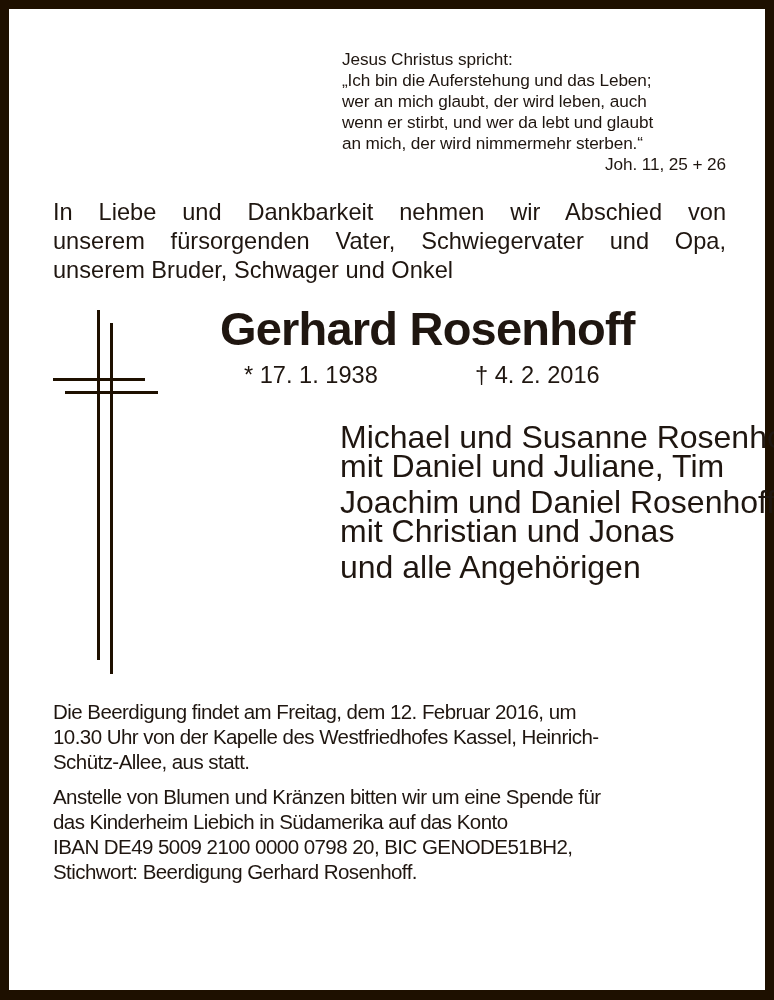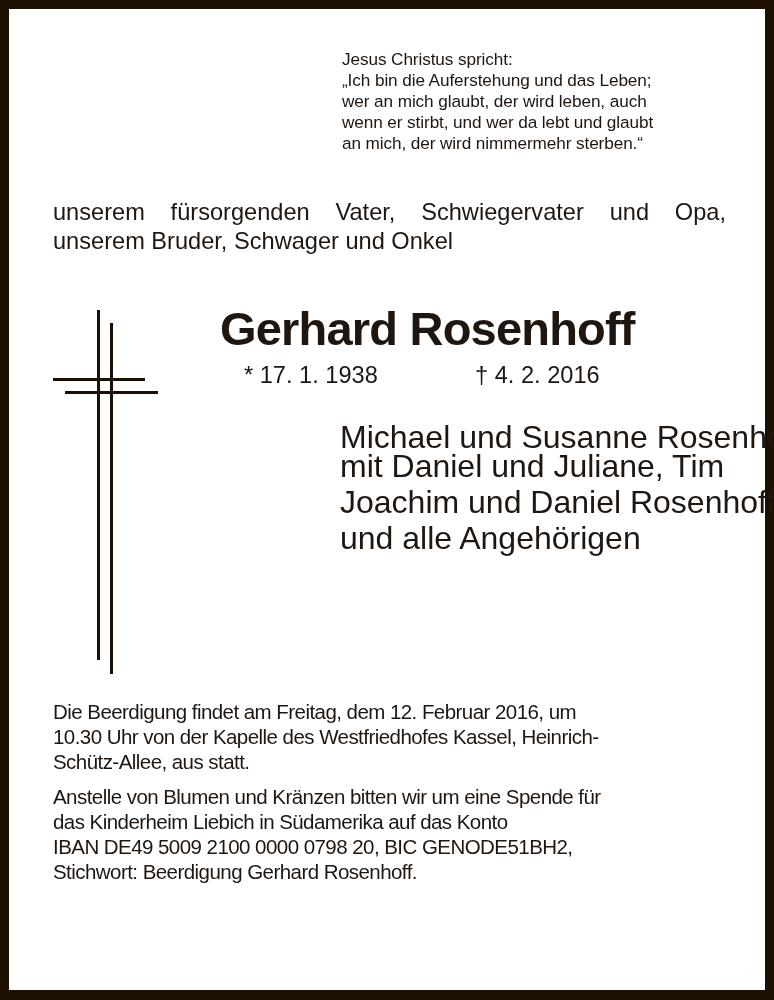--- a/index.html
+++ b/index.html
@@ -61,23 +61,25 @@
 <body>
 
 <div class="frame"></div>
 
 <div class="quote">
   <span class="line">Jesus Christus spricht:</span>
   <span class="line">„Ich bin die Auferstehung und das Leben;</span>
   <span class="line">wer an mich glaubt, der wird leben, auch</span>
   <span class="line">wenn er stirbt, und wer da lebt und glaubt</span>
   <span class="line">an mich, der wird nimmermehr sterben.“</span>
+  <span class="ref">Joh. 11, 25 + 26</span>
 </div>
 
 <div class="intro">
+  <span class="line justify">In Liebe und Dankbarkeit nehmen wir Abschied von</span>
   <span class="line justify">unserem fürsorgenden Vater, Schwiegervater und Opa,</span>
   <span class="line">unserem Bruder, Schwager und Onkel</span>
 </div>
 
 <div class="cross">
   <div class="bar" style="left:97px; top:310px; width:3px; height:350px;"></div>
   <div class="bar" style="left:110px; top:323px; width:3px; height:351px;"></div>
   <div class="bar" style="left:53px; top:378px; width:92px; height:3px;"></div>
   <div class="bar" style="left:65px; top:391px; width:93px; height:3px;"></div>
 </div>
@@ -86,20 +88,21 @@
 <div class="dates birth">* 17. 1. 1938</div>
 <div class="dates death">† 4. 2. 2016</div>
 
 <div class="family">
   <div class="group">
     <span class="line">Michael und Susanne Rosenhoff</span>
     <span class="line">mit Daniel und Juliane, Tim</span>
   </div>
   <div class="group">
     <span class="line">Joachim und Daniel Rosenhoff</span>
+    <span class="line">mit Christian und Jonas</span>
   </div>
   <div class="group">
     <span class="line">und alle Angehörigen</span>
   </div>
 </div>
 
 <div class="info">
   <p>
     <span class="line">Die Beerdigung findet am Freitag, dem 12. Februar 2016, um</span>
     <span class="line">10.30 Uhr von der Kapelle des Westfriedhofes Kassel, Heinrich-</span>

